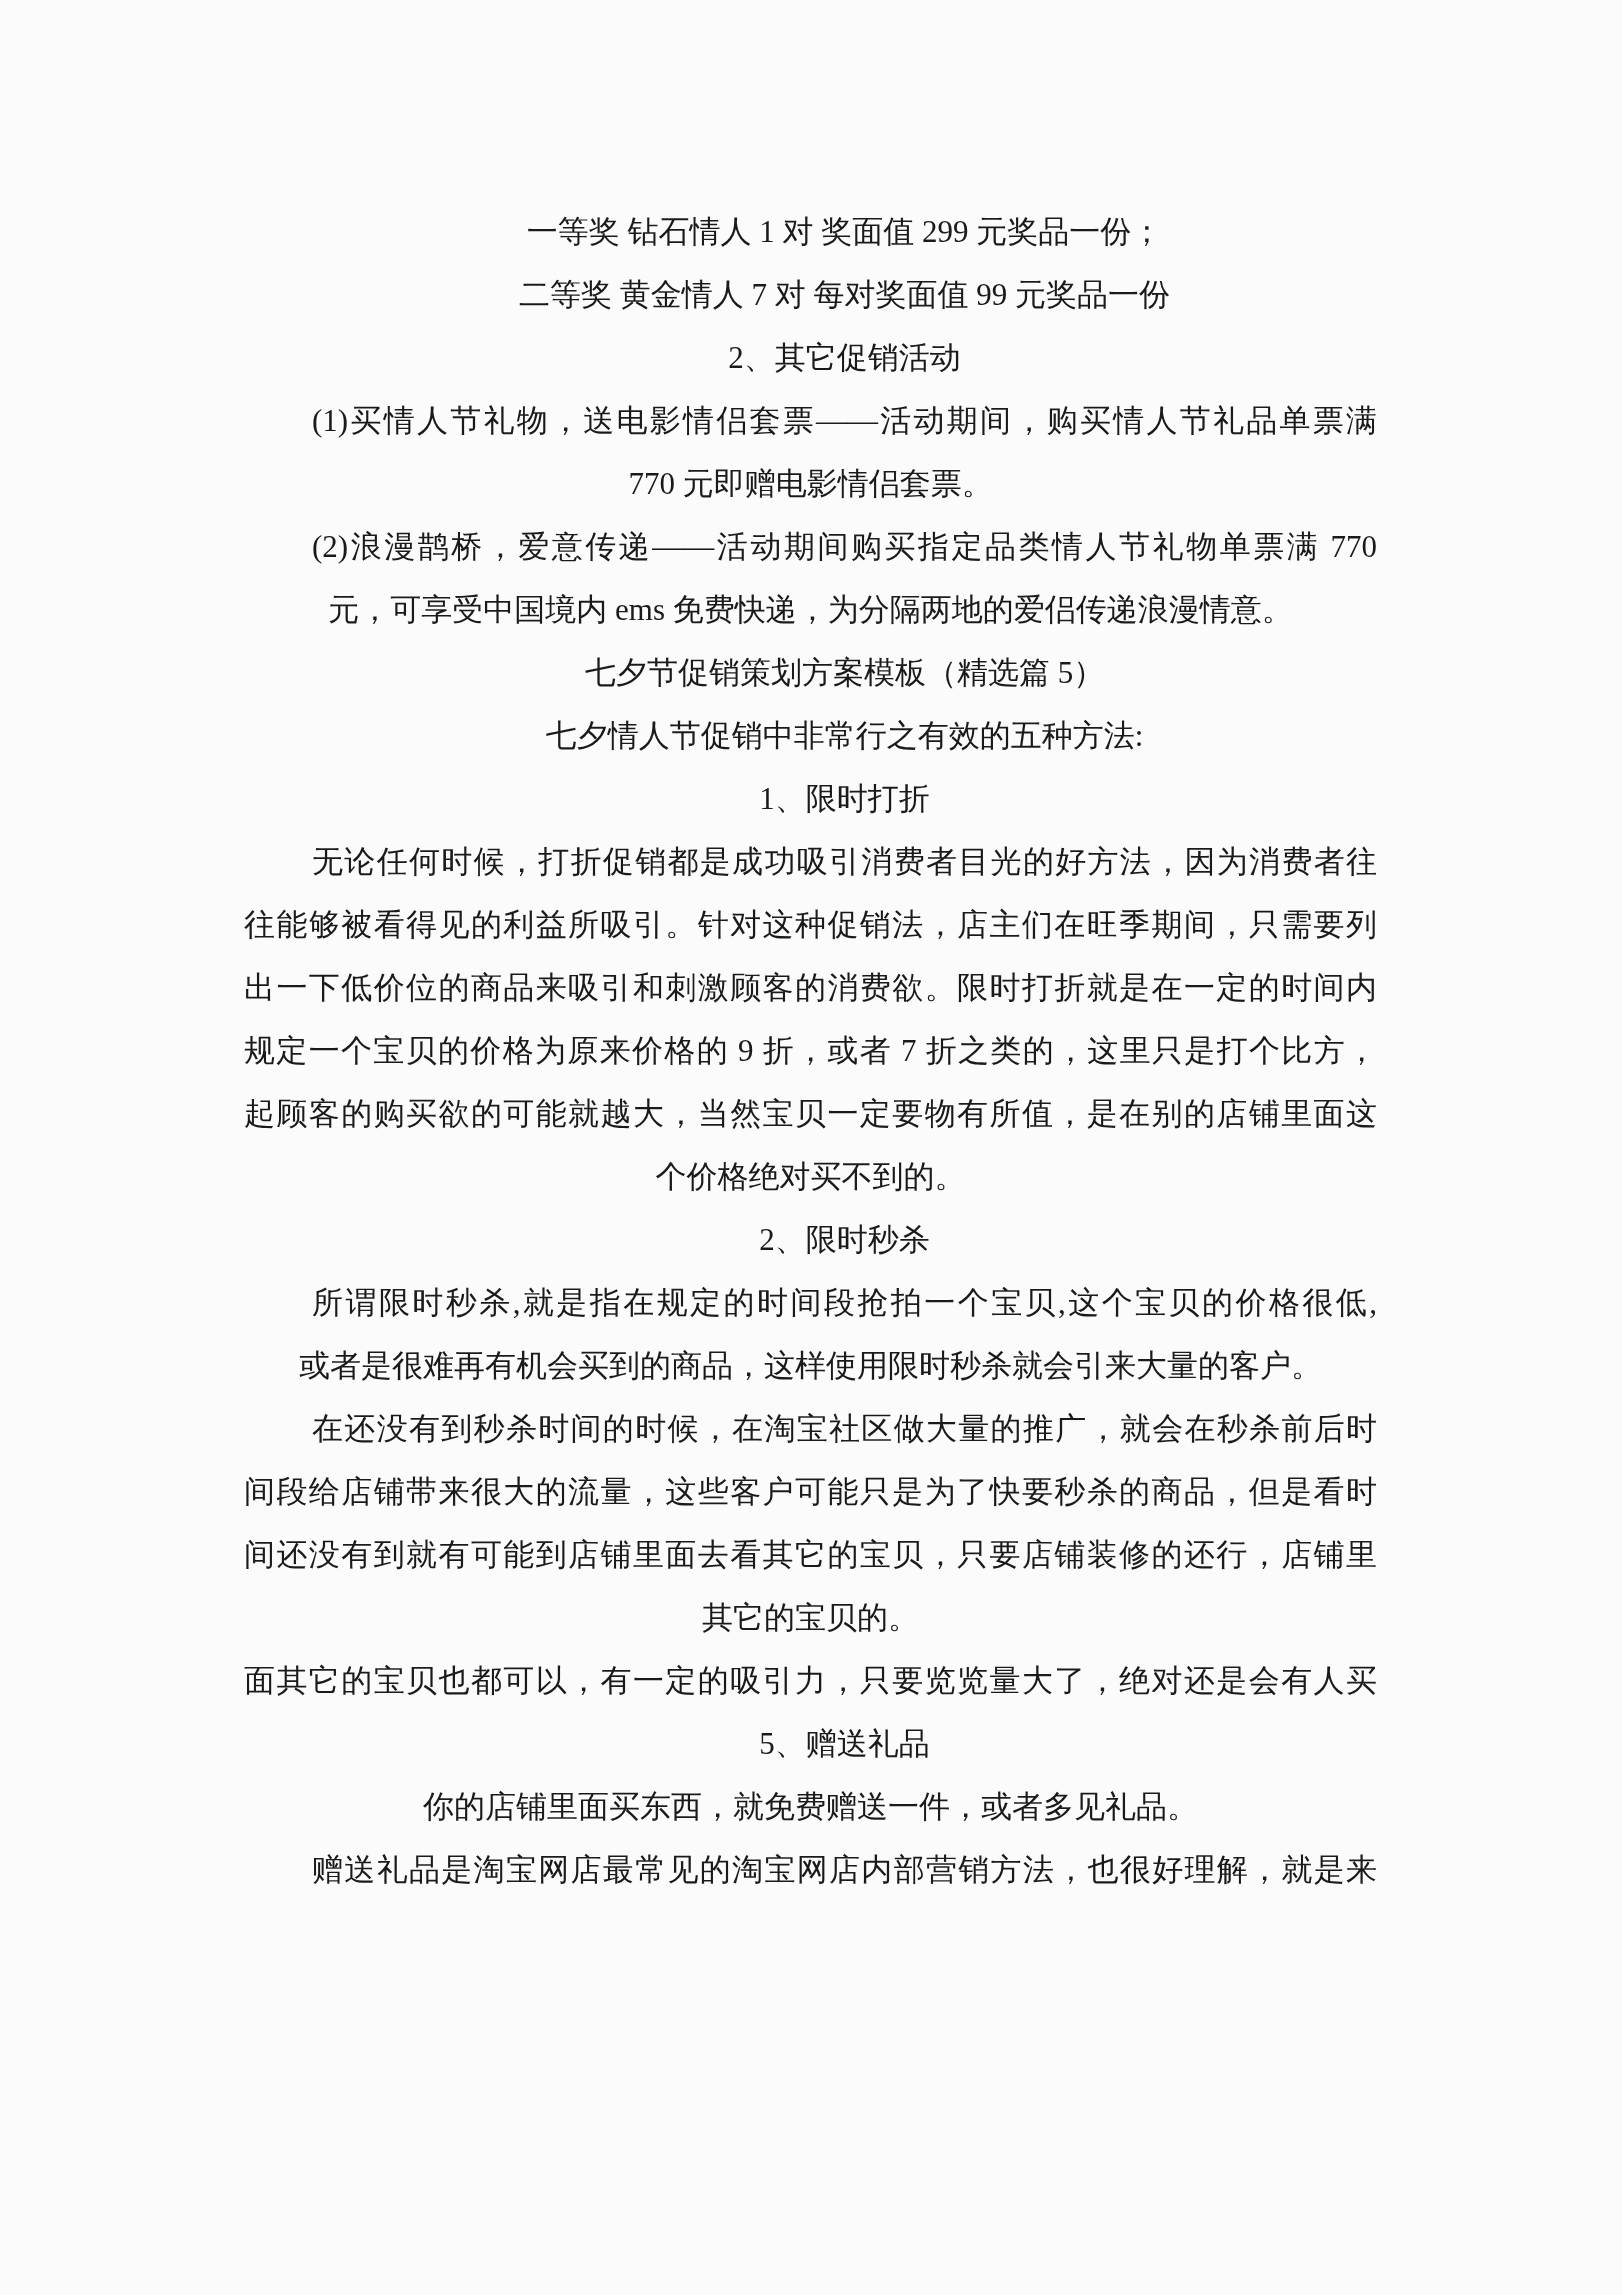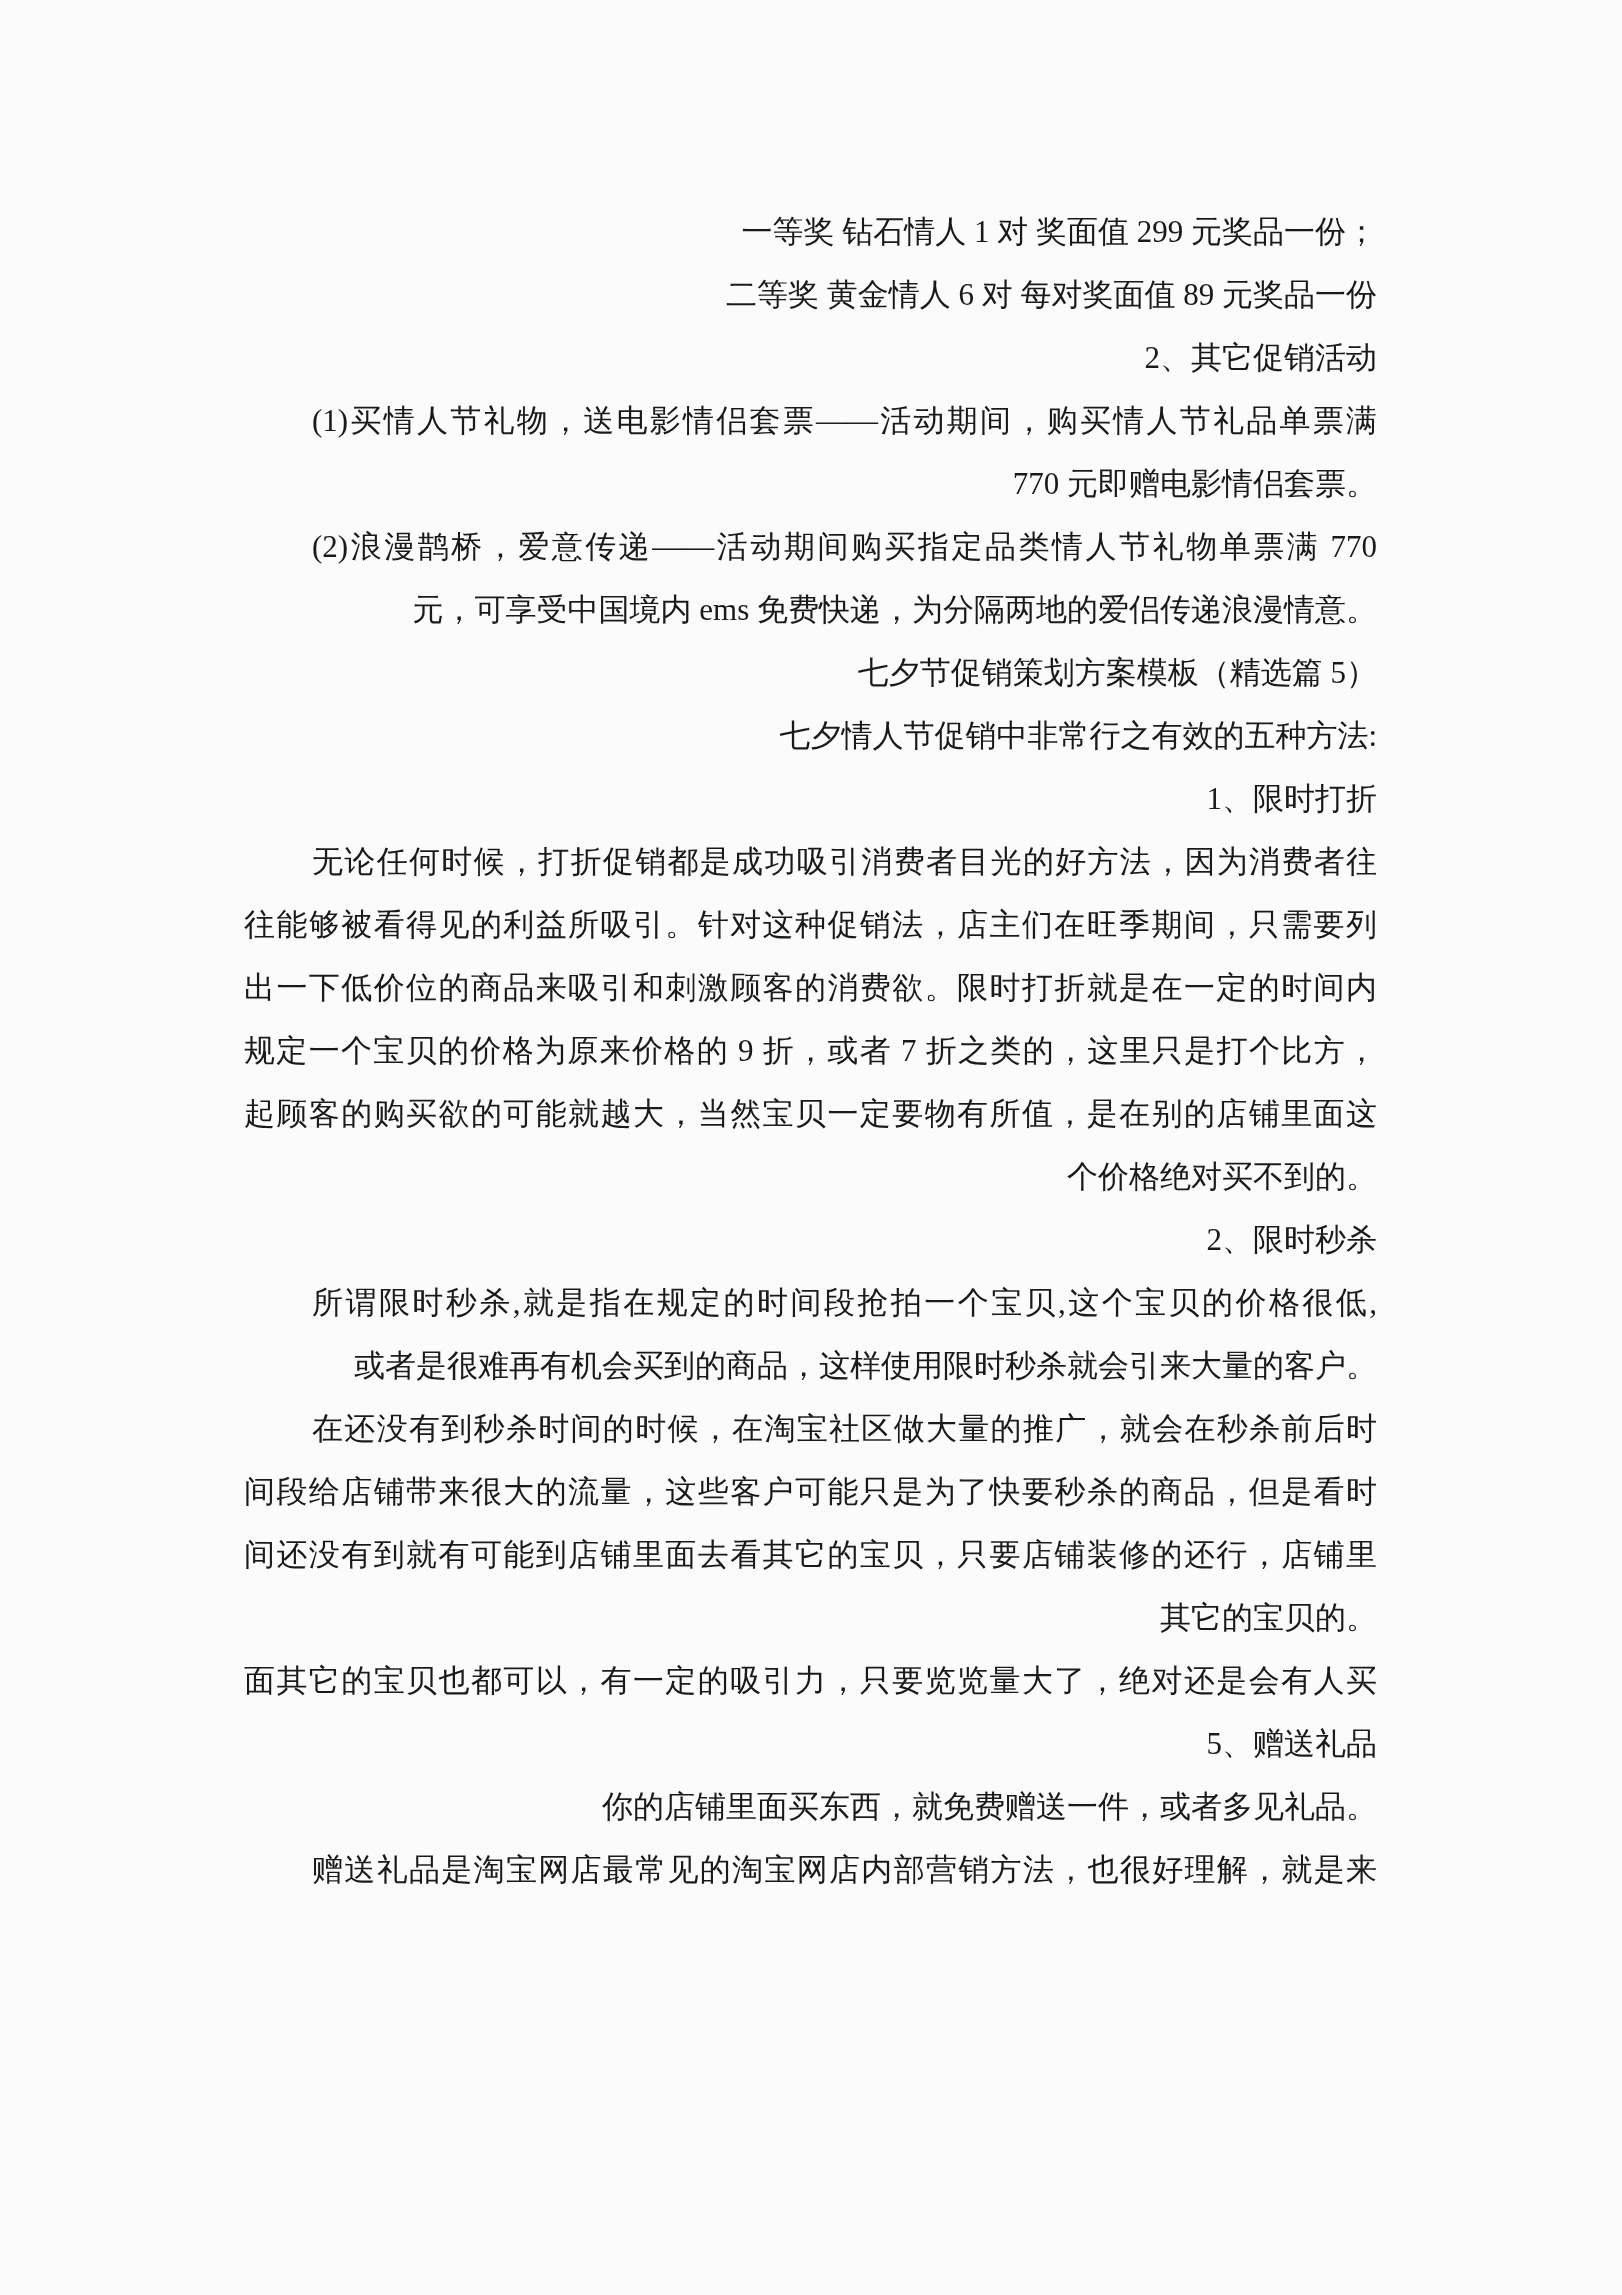--- a/index.html
+++ b/index.html
@@ -24,41 +24,41 @@
     left: 244px;
     top: 200px;
     width: 1133px;
     color: #1a1a1a;
   }
   .line {
     height: 63px;
     line-height: 63px;
     font-size: 31px;
     letter-spacing: 0;
-    text-align: right;
+    text-align: center;
     white-space: normal;
   }
   
   .line.fill {
     text-align: justify;
     text-align-last: justify;
     text-justify: inter-character;
   }
   
   .line.indent {
     text-indent: 68px;
   }
 </style>
 </head>
 <body style="background: rgb(251, 251, 251);">
 
 <div class="page" style="background: rgb(251, 251, 251);">
   <div class="text-block" style="color: rgb(26, 26, 26);">
     <div class="line indent">一等奖 钻石情人 1 对 奖面值 299 元奖品一份；</div>
-    <div class="line indent">二等奖 黄金情人 6 对 每对奖面值 89 元奖品一份</div>
+    <div class="line indent">二等奖 黄金情人 7 对 每对奖面值 99 元奖品一份</div>
     <div class="line indent">2、其它促销活动</div>
     <div class="line indent fill">(1)买情人节礼物，送电影情侣套票——活动期间，购买情人节礼品单票满</div>
     <div class="line">770 元即赠电影情侣套票。</div>
     <div class="line indent fill">(2)浪漫鹊桥，爱意传递——活动期间购买指定品类情人节礼物单票满 770</div>
     <div class="line">元，可享受中国境内 ems 免费快递，为分隔两地的爱侣传递浪漫情意。</div>
     <div class="line indent">七夕节促销策划方案模板（精选篇 5）</div>
     <div class="line indent">七夕情人节促销中非常行之有效的五种方法:</div>
     <div class="line indent">1、限时打折</div>
     <div class="line indent fill">无论任何时候，打折促销都是成功吸引消费者目光的好方法，因为消费者往</div>
     <div class="line fill">往能够被看得见的利益所吸引。针对这种促销法，店主们在旺季期间，只需要列</div>

